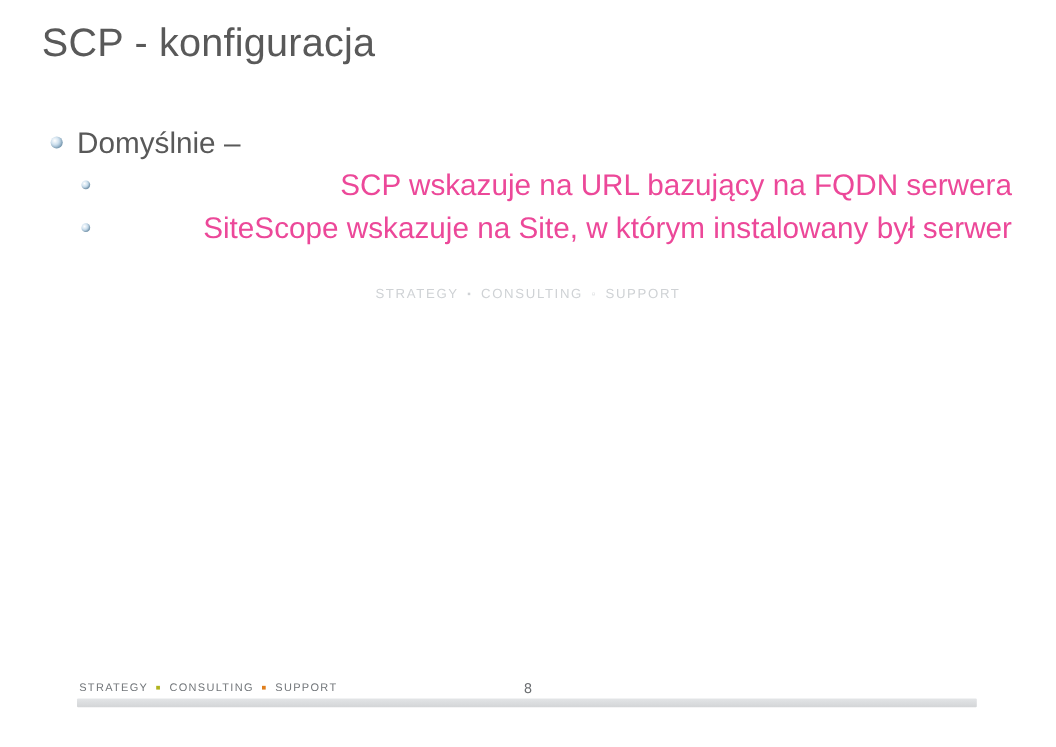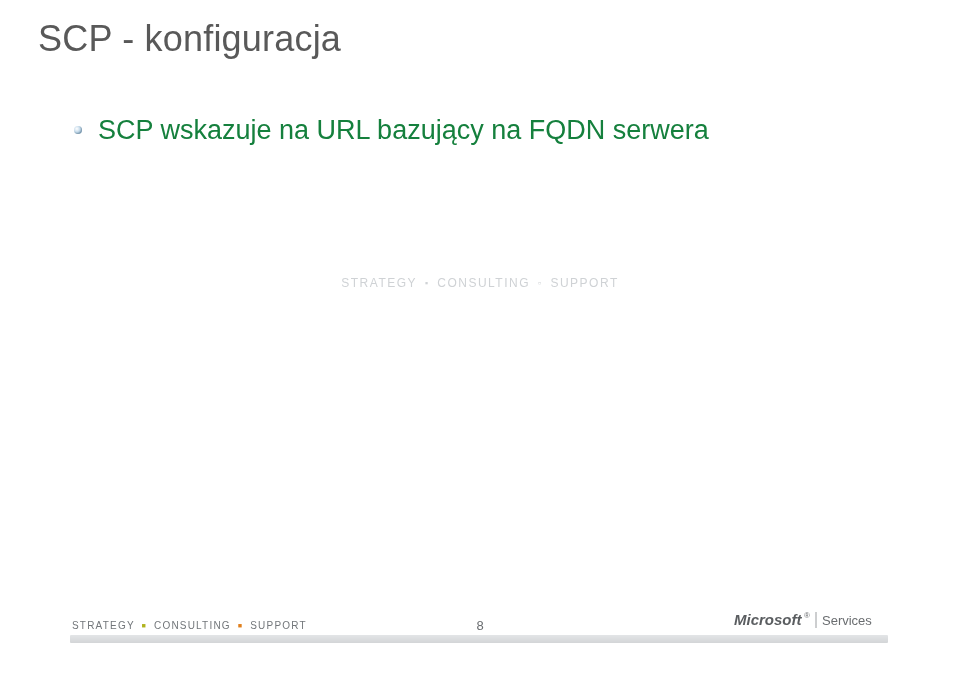--- a/index.html
+++ b/index.html
@@ -42,40 +42,41 @@
     top: 12px;
     width: 11px;
     height: 11px;
     border-radius: 50%;
     background: radial-gradient(circle at 35% 35%, #ffffff 0%, #d1e2ef 35%, #5b8db1 100%);
     box-shadow: inset -1px -1px 2px rgba(0,0,0,0.15);
   }
   .lvl2 {
     font-size: 27px;
     font-weight: 300;
-    color: #15803d;
+    color: #ec4899;
     line-height: 1.35;
     margin-bottom: 2px;
     position: relative;
     padding-left: 56px;
+    text-align: right;
   }
   .lvl2::before {
     content: "";
     position: absolute;
     left: 32px;
     top: 14px;
     width: 8px;
     height: 8px;
     border-radius: 50%;
     background: radial-gradient(circle at 35% 35%, #ffffff 0%, #d1e2ef 35%, #5b8db1 100%);
     box-shadow: inset -1px -1px 1px rgba(0,0,0,0.15);
   }
   .watermark {
     position: absolute;
-    top: 276px;
+    top: 260px;
     left: 0;
     width: 100%;
     text-align: center;
     font-size: 12px;
     letter-spacing: 1.5px;
     color: #cfd2d5;
     font-weight: 400;
     pointer-events: none;
   }
   .watermark .sq { font-size: 9px; vertical-align: 1px; margin: 0 3px; }
@@ -123,21 +124,23 @@
   .ms-logo svg { display: block; }
 </style>
 </head>
 <body>
 
 <div class="slide">
 
   <div class="title">SCP - konfiguracja</div>
 
   <div class="content">
+    <div class="lvl1">Domyślnie –</div>
     <div class="lvl2">SCP wskazuje na URL bazujący na FQDN serwera</div>
+    <div class="lvl2">SiteScope wskazuje na Site, w którym instalowany był serwer</div>
   </div>
 
   <div class="watermark">
     <span>STRATEGY</span>
     <span class="sq">▪</span>
     <span>CONSULTING</span>
     <span class="sq">▫</span>
     <span>SUPPORT</span>
   </div>
 
@@ -145,25 +148,17 @@
     <div class="footer-tagline">
       <span>STRATEGY</span>
       <span class="tsq c1">■</span>
       <span>CONSULTING</span>
       <span class="tsq c2">■</span>
       <span>SUPPORT</span>
     </div>
 
     <div class="page-num">8</div>
 
-    <div class="ms-logo">
-      <svg width="150" height="22" viewBox="0 0 150 22">
-        <text x="0" y="15" font-family="Segoe UI, Arial" font-size="15" font-style="italic" font-weight="600" fill="#5a5d60">Microsoft</text>
-        <text x="70" y="8" font-family="Segoe UI, Arial" font-size="8" fill="#6a6d70">®</text>
-        <line x1="82" y1="2" x2="82" y2="18" stroke="#9a9da0" stroke-width="1"></line>
-        <text x="88" y="15" font-family="Segoe UI, Arial" font-size="13" fill="#6a6d70">Services</text>
-      </svg>
-    </div>
 
     <div class="footer-bar"></div>
   </div>
 
 </div>
 
 </body></html>

